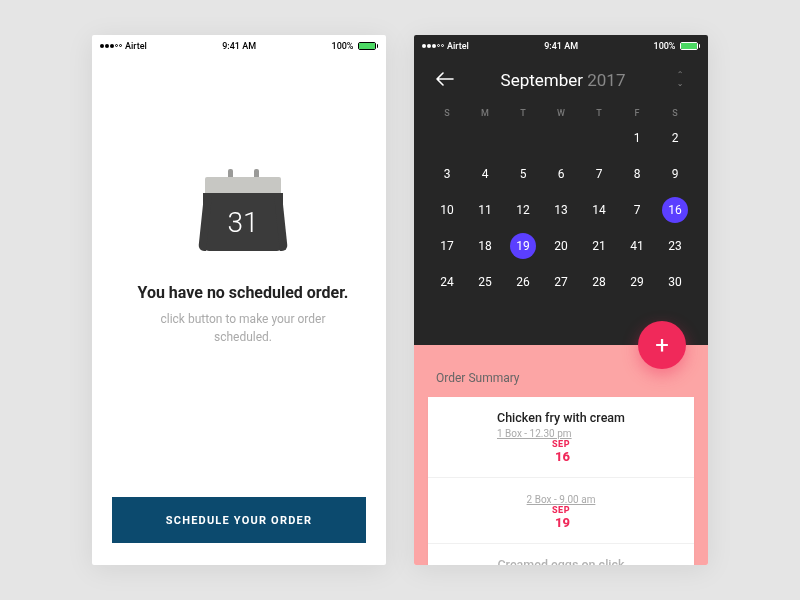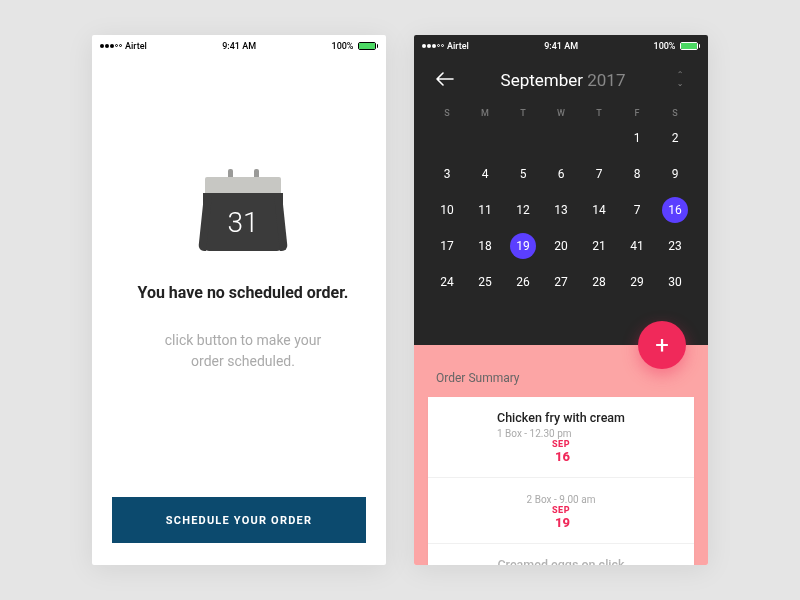--- a/index.html
+++ b/index.html
@@ -23,21 +23,21 @@
   .empty-state { display: flex; flex-direction: column; align-items: center; padding-top: 120px; padding-left: 8px; }
   .calendar-icon { position: relative; width: 80px; height: 78px; }
   .cal-rings { position: absolute; top: -4px; left: 0; right: 0; height: 12px; display: flex; justify-content: space-around; padding: 0 14px; }
   .cal-rings .ring { width: 5px; height: 12px; background: #9a9a98; border-radius: 2px; }
   .cal-top { position: absolute; top: 4px; left: 2px; right: 2px; height: 16px; background: #c7c7c3; border-radius: 2px 2px 0 0; }
   .cal-body { position: absolute; top: 20px; left: 0; right: 0; bottom: 0; background: #3b3b3b; border-radius: 0 0 6px 6px; display: flex; align-items: center; justify-content: center; }
   .cal-body::before { content: ""; position: absolute; left: -2px; top: 3px; bottom: 0; width: 8px; background: #3b3b3b; transform: skewX(-6deg); border-radius: 0 0 0 6px; }
   .cal-body::after { content: ""; position: absolute; right: -2px; top: 3px; bottom: 0; width: 8px; background: #3b3b3b; transform: skewX(6deg); border-radius: 0 0 6px 0; }
   .cal-num { color: #fff; font-size: 28px; font-weight: 300; z-index: 1; }
   .empty-title { font-size: 16px; font-weight: 700; color: #222; margin-top: 32px; }
-  .empty-sub { font-size: 14px; color: #aaa; margin-top: 28px; text-align: center; line-height: 1.5; width: 180px; }
+  .empty-sub { font-size: 12px; color: #aaa; margin-top: 8px; text-align: center; line-height: 1.5; width: 180px; }
   .schedule-btn { position: absolute; bottom: 22px; left: 20px; right: 20px; height: 46px; background: #0c4a6e; color: #fff; font-size: 11px; font-weight: 700; letter-spacing: 1.2px; display: flex; align-items: center; justify-content: center; cursor: pointer; }
   
   .phone2-top { background: #262626; height: 310px; position: relative; }
   .cal-header { display: flex; align-items: center; padding: 16px 18px 8px 22px; position: relative; }
   .back-arrow { color: #fff; font-size: 18px; cursor: pointer; width: 20px; }
   .month-label { flex: 1; text-align: center; font-size: 17px; color: #fff; font-weight: 400; }
   .month-label .year { color: #888; }
   .updown { width: 20px; display: flex; flex-direction: column; align-items: center; color: #888; font-size: 8px; line-height: 8px; cursor: pointer; gap: 1px; }
   .weekdays { display: grid; grid-template-columns: repeat(7, 1fr); padding: 10px 14px 6px 14px; }
   .weekdays span { text-align: center; font-size: 9px; color: #777; font-weight: 500; }
@@ -46,21 +46,21 @@
   .day.blank { visibility: hidden; }
   .day.sel::before { content: ""; position: absolute; width: 26px; height: 26px; background: #5b3fff; border-radius: 50%; z-index: 0; }
   .day span { z-index: 1; }
   .fab { position: absolute; right: 22px; bottom: -24px; width: 48px; height: 48px; border-radius: 50%; background: #f0295a; color: #fff; display: flex; align-items: center; justify-content: center; font-size: 24px; box-shadow: 0 6px 16px rgba(240,41,90,0.4); cursor: pointer; z-index: 5; }
   .phone2-bottom { background: #fca5a5; position: absolute; top: 310px; left: 0; right: 0; bottom: 0; }
   .summary-title { font-size: 12px; color: #666; padding: 26px 22px 12px 22px; }
   .summary-list { margin: 0 14px; background: #fff; box-shadow: 0 1px 3px rgba(0,0,0,0.04); }
   .summary-item { display: flex; justify-content: space-between; align-items: center; padding: 13px 14px; border-bottom: 1px solid #f0f0f0; flex-direction: column; }
   .summary-item:last-child { border-bottom: none; opacity: 0.35; }
   .item-left .name { font-size: 12.5px; color: #222; font-weight: 500; }
-  .item-left .meta { font-size: 10px; color: #aaa; margin-top: 3px; }
+  .item-left .meta { font-size: 10px; color: #aaa; margin-top: 3px; text-decoration: underline; }
   .item-right { text-align: right; }
   .item-right .mo { font-size: 9px; font-weight: 800; color: #f0295a; letter-spacing: 0.5px; }
   .item-right .dy { font-size: 13px; font-weight: 800; color: #f0295a; }
 </style>
 </head>
 <body>
 
 <div class="phone">
   <div class="status light">
     <div class="left">

